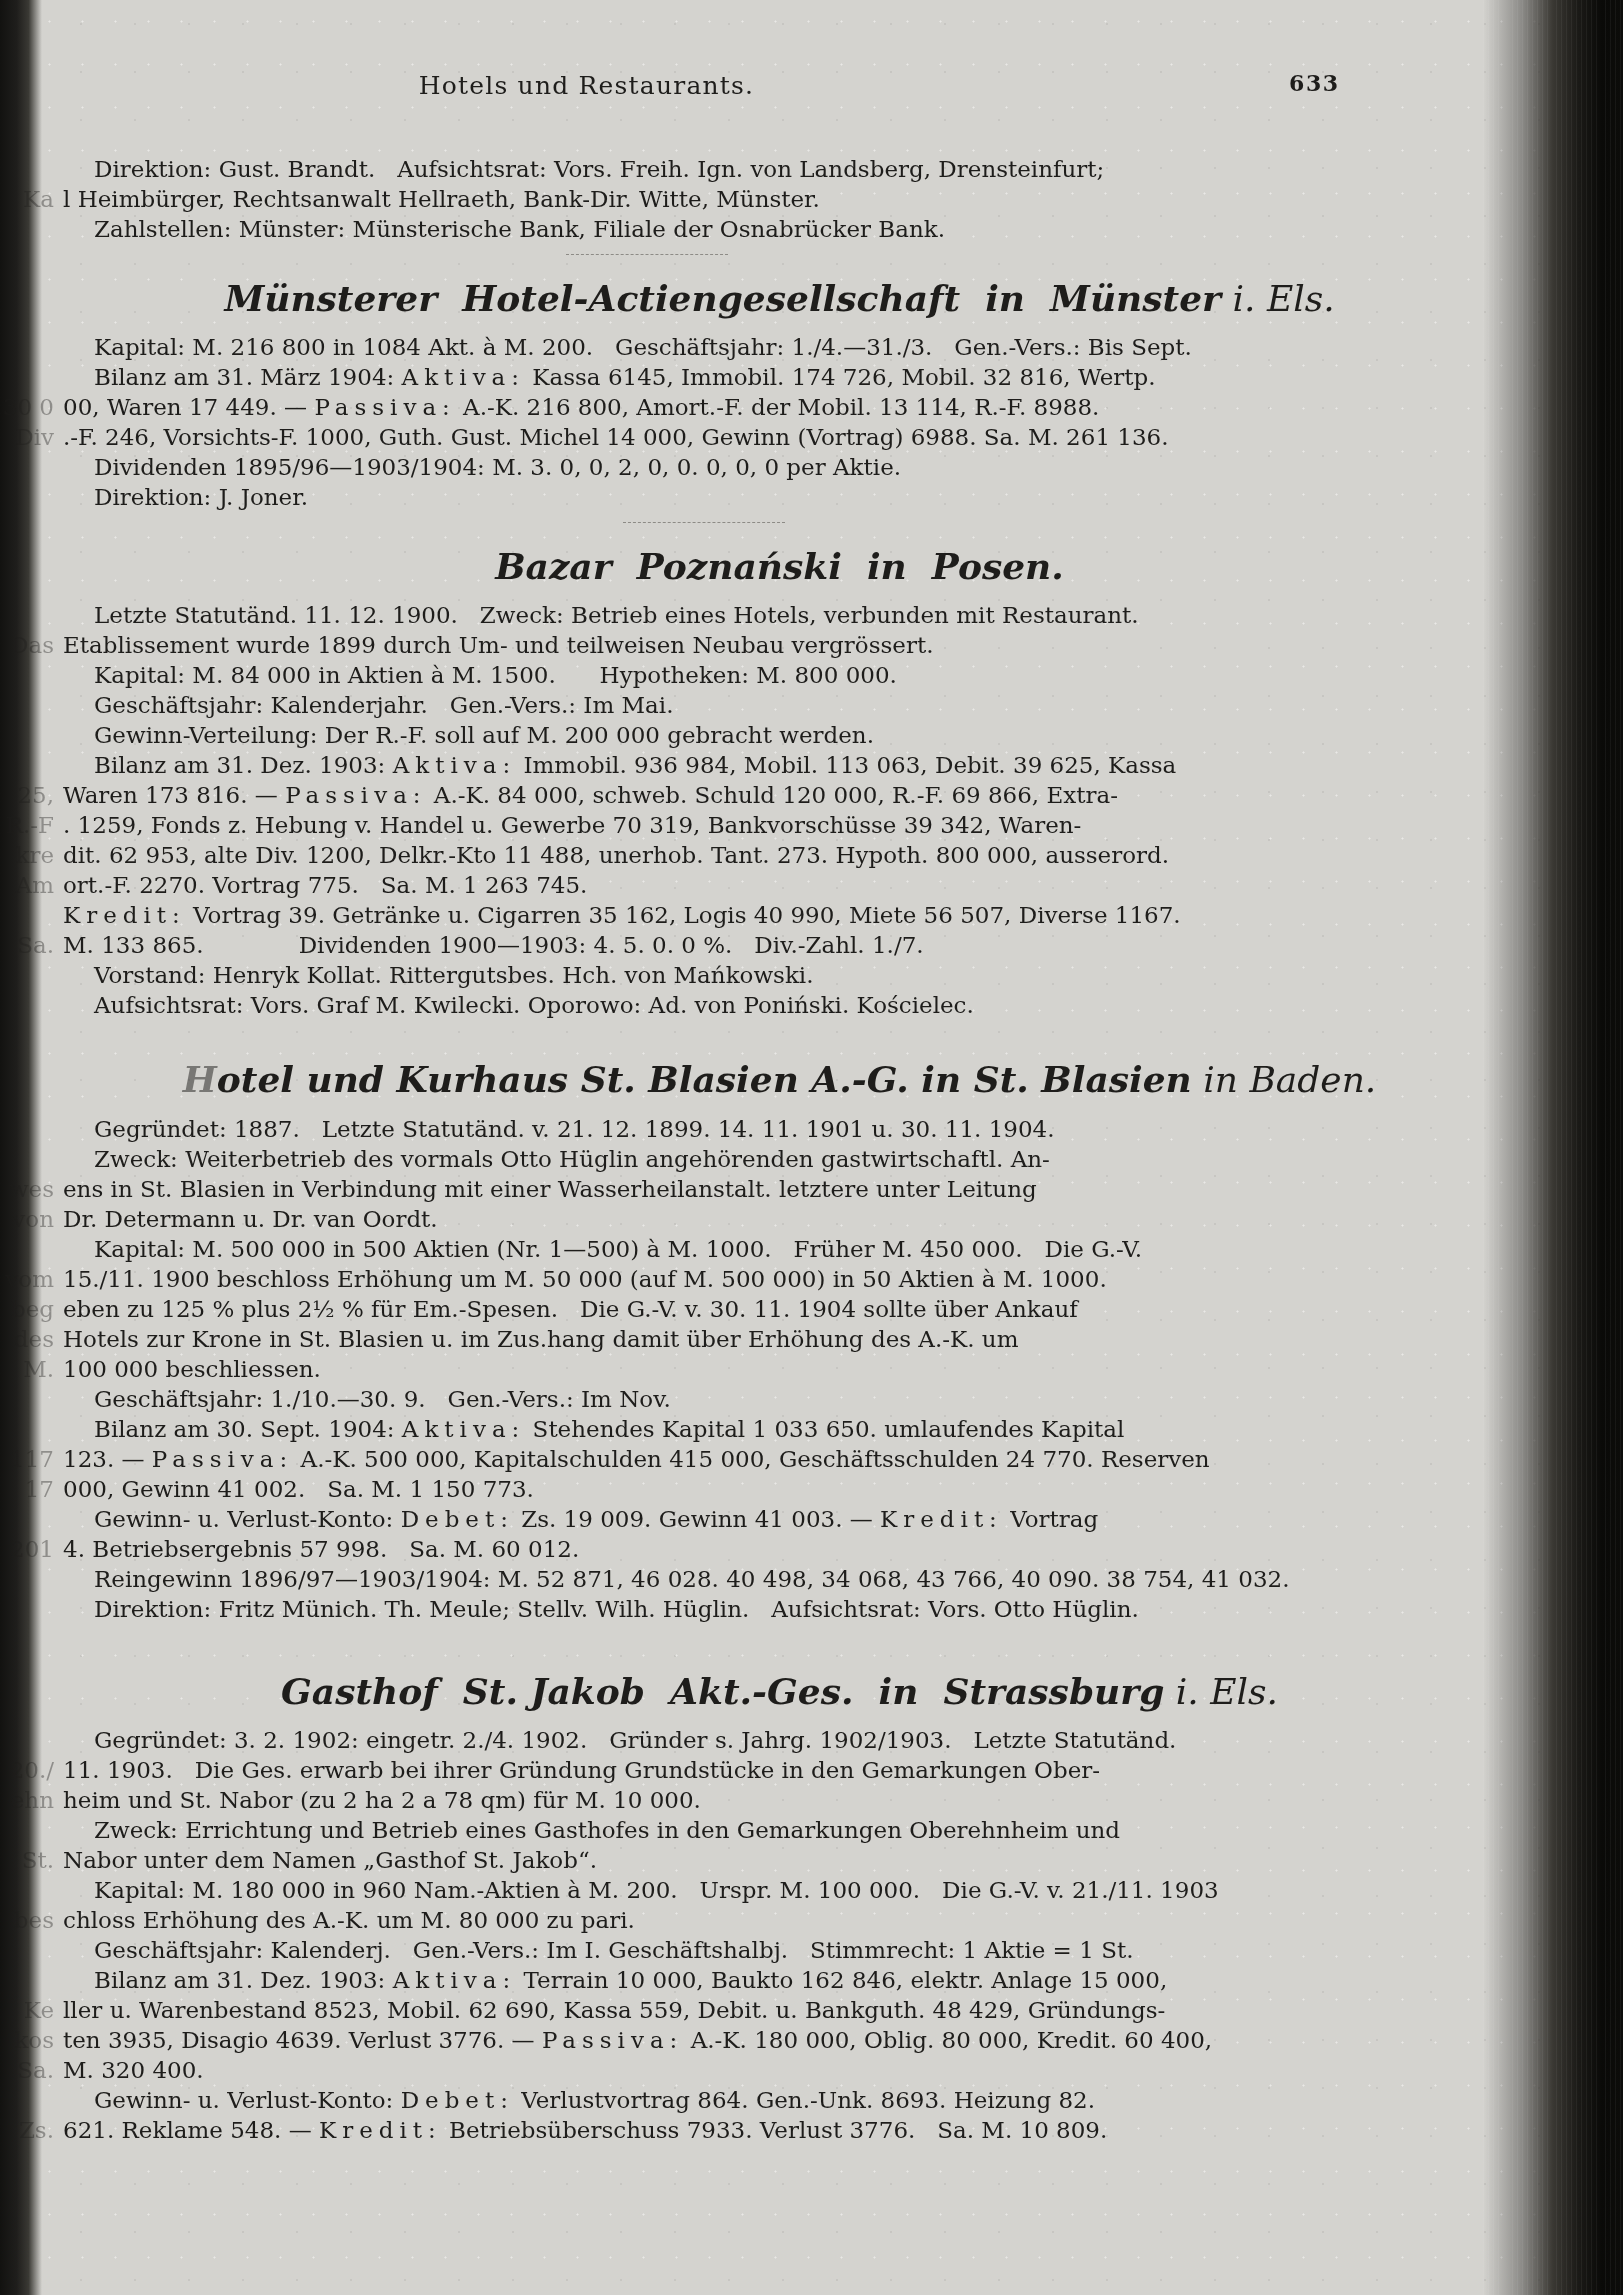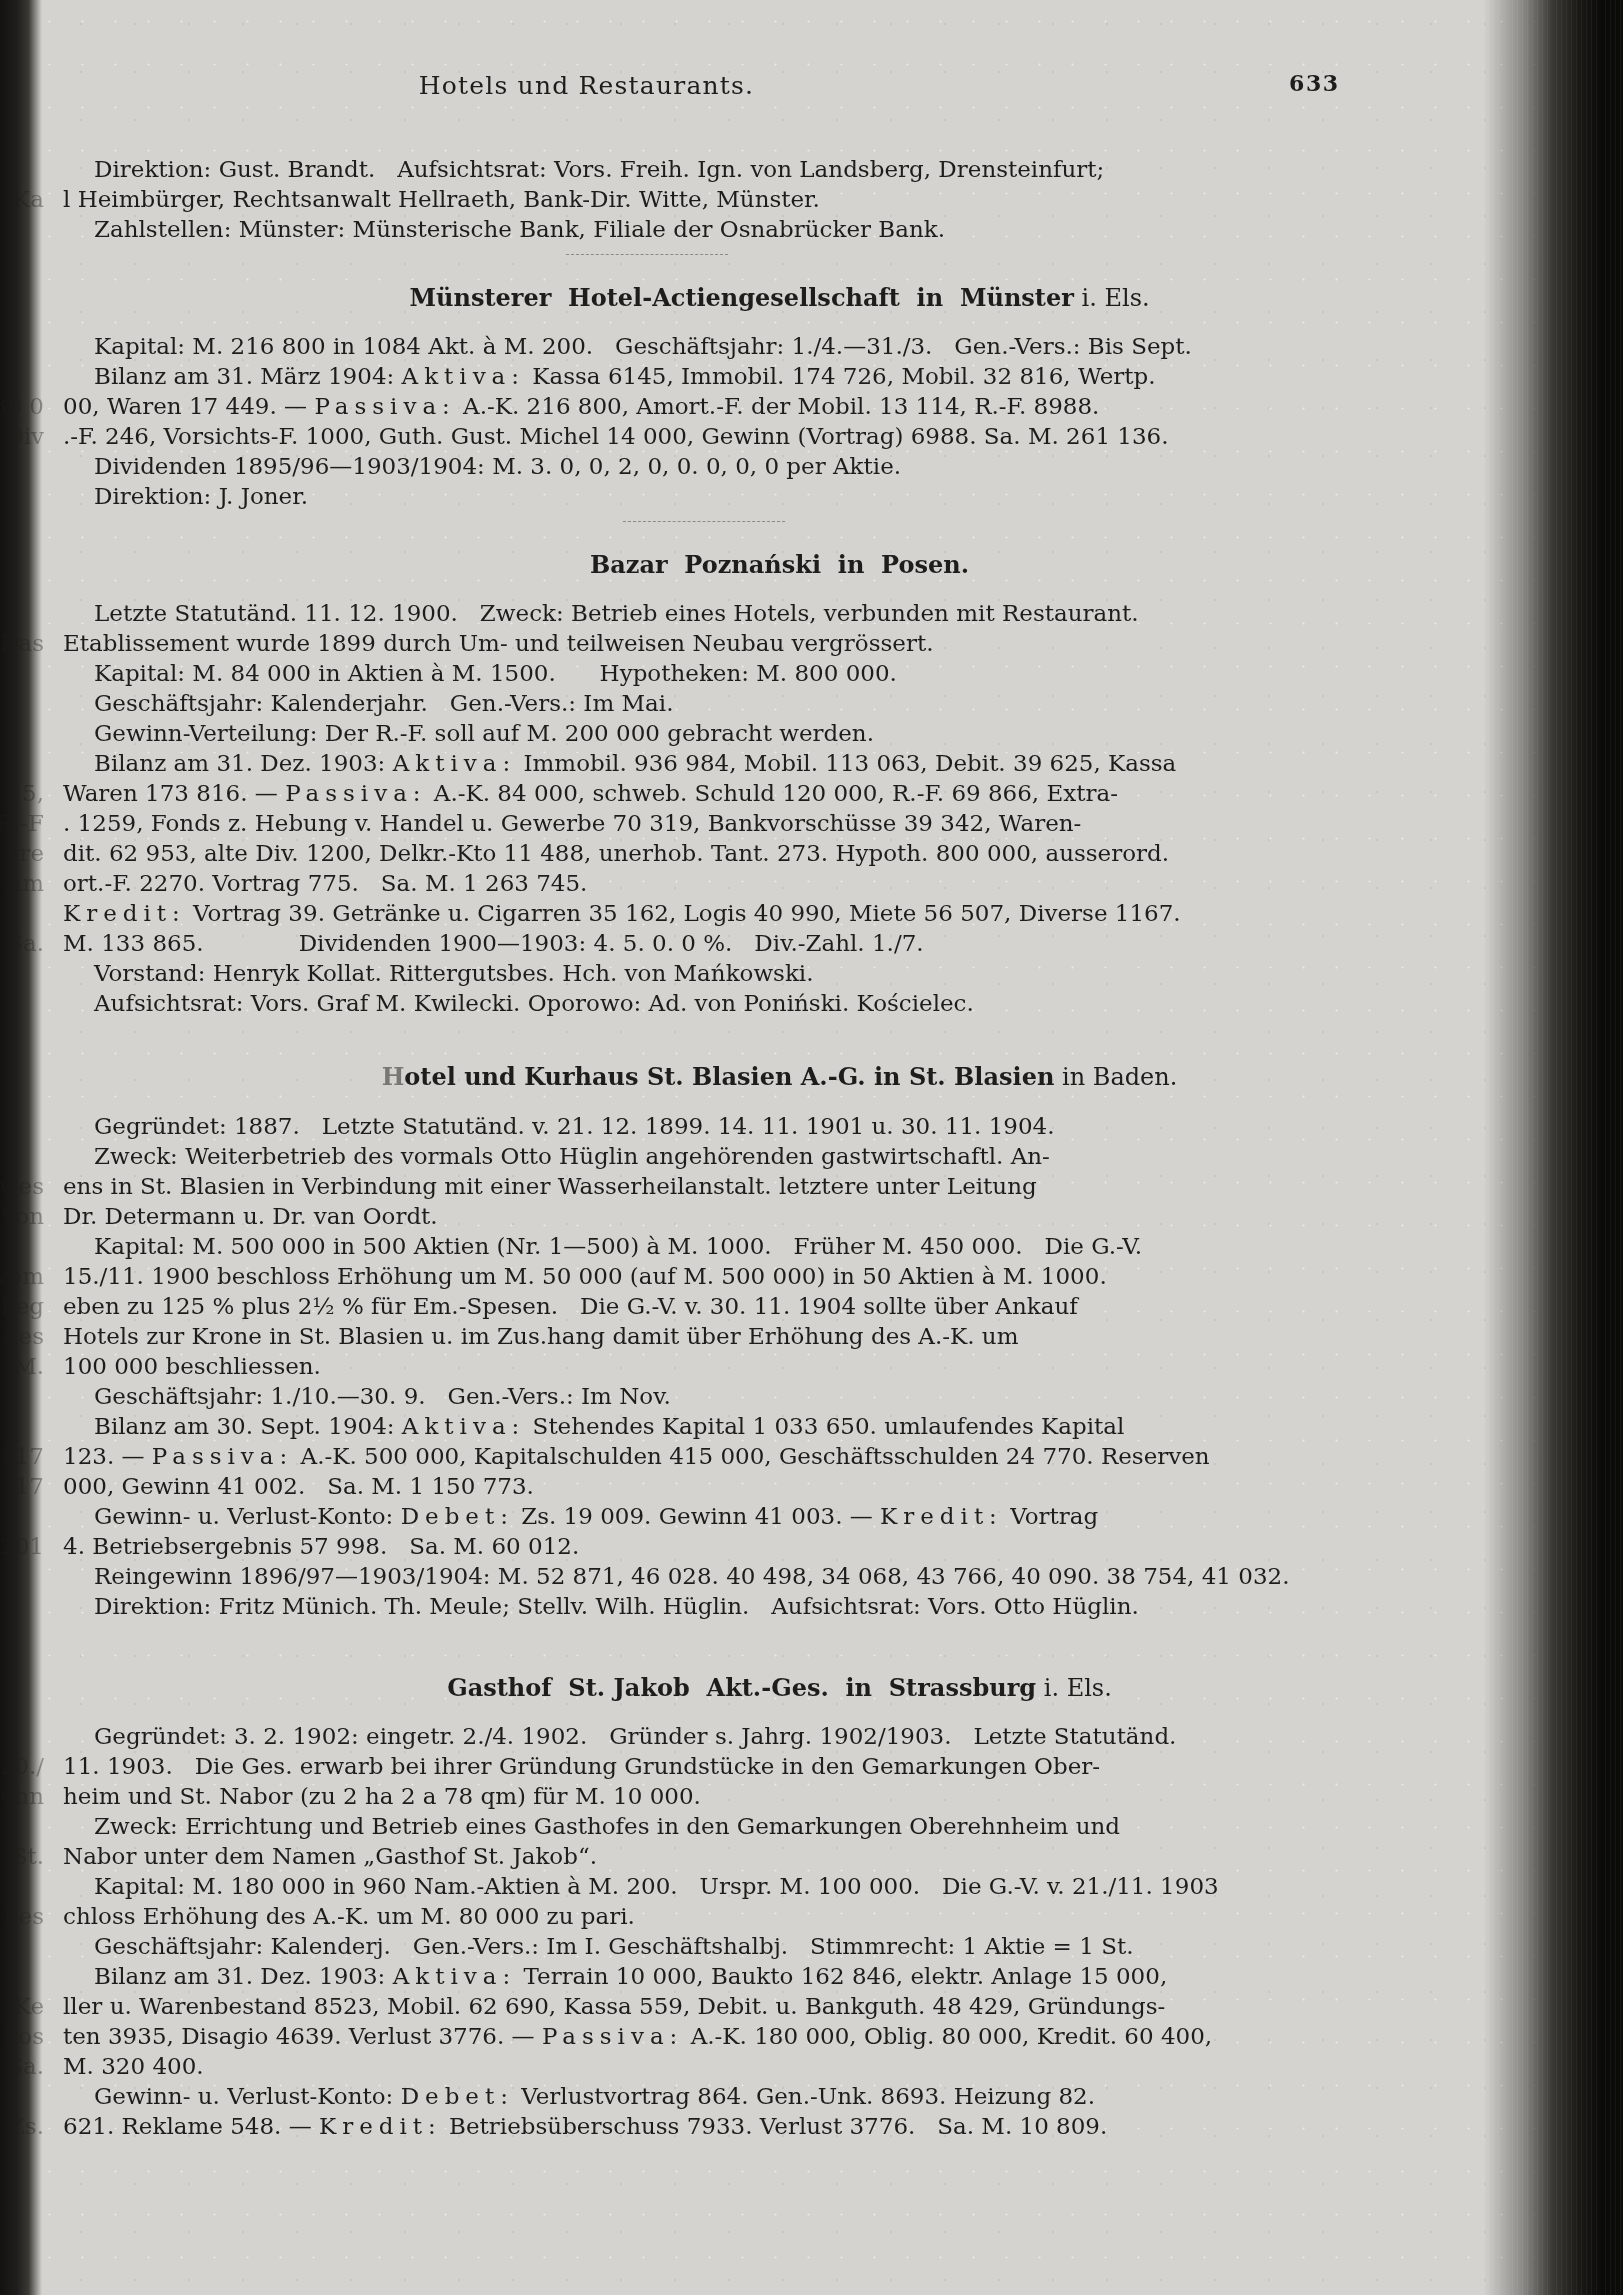--- a/index.html
+++ b/index.html
@@ -31,23 +31,23 @@
     position:absolute;top:71px;left:288px;width:597px;text-align:center;
     font-size:25px;letter-spacing:1.2px;
   }
   .page-number{
     position:absolute;top:70px;left:1289px;font-size:22px;font-weight:bold;letter-spacing:1.6px;
   }
   #content{position:absolute;top:154px;left:63px;width:1433px;}
   .line{position:relative;white-space:pre;font-size:23px;line-height:30px;}
   .line .b{font-weight:normal;}
   .sp{letter-spacing:.26em;}
-  .cut{position:absolute;right:100%;margin-right:19px;opacity:.38;white-space:pre;}
+  .cut{position:absolute;right:100%;margin-right:9px;opacity:.38;white-space:pre;}
   .ind{text-indent:31px;}
-  .title{white-space:pre;text-align:center;font-size:24px;line-height:44px;margin:21px 0 11.4px;}
+  .title{white-space:pre;text-align:center;font-size:36px;line-height:44px;margin:21px 0 11.4px;font-style:italic;}
   .title .tb{font-weight:bold;}
   .title .cut{position:static;right:auto;margin:0;opacity:.5;}
   .rule{width:162px;height:0;border-top:1.6px dashed rgba(70,68,62,.5);margin:9.7px 0 8px;}
 </style>
 </head>
 <body>
 
 <div class="page">
   <div class="left-edge"></div>
   <div class="header-title">Hotels und Restaurants.</div>

